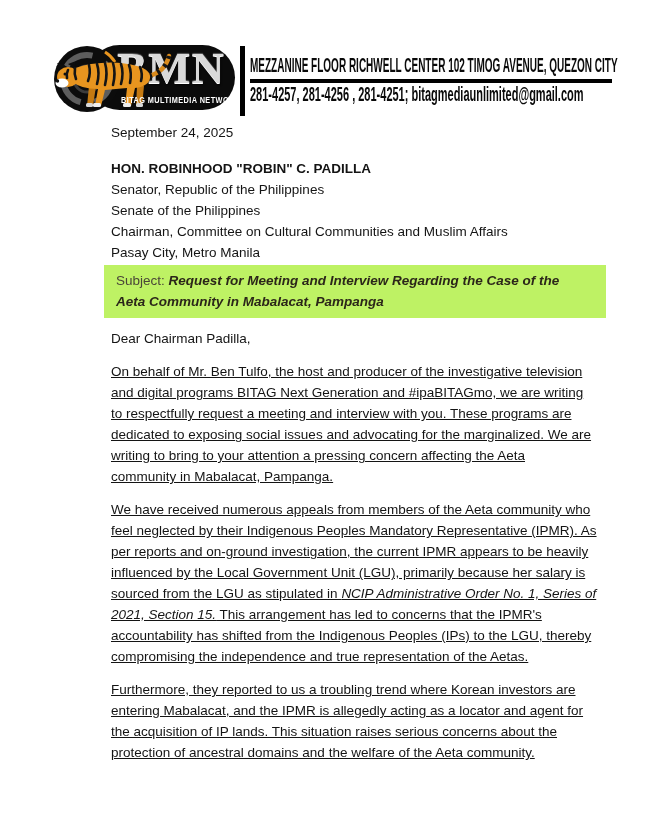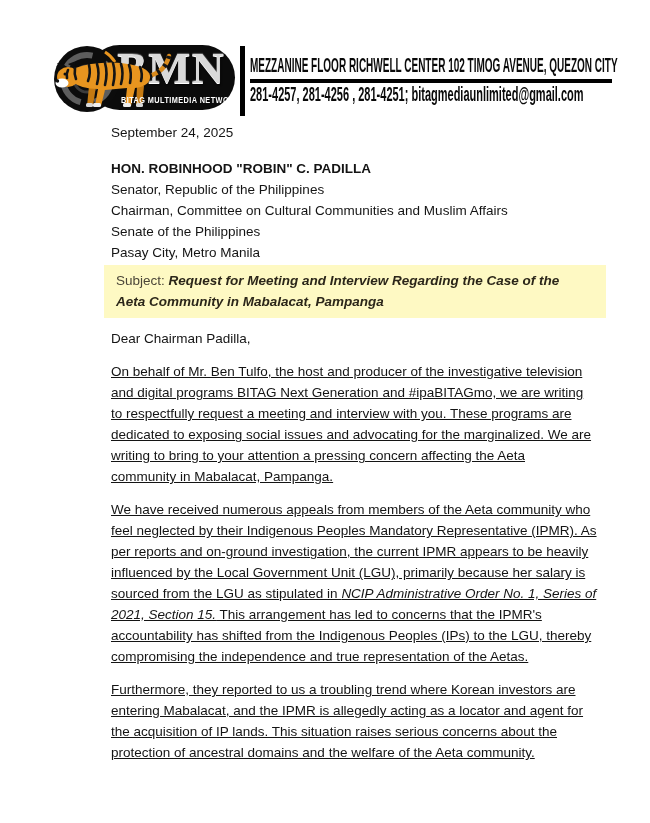--- a/index.html
+++ b/index.html
@@ -49,21 +49,21 @@
   }
 
   
   .content{position:absolute;top:114px;left:75px;width:532px;margin-left:36px;}
   .prose{white-space:pre-line;font-size:13.5px;line-height:21px;margin:0;}
   .date{margin-top:8px;}
   .recipient{margin-top:15px;}
   .recipient-name{font-weight:bold;}
   .subject-box{
     margin-top:2px;margin-left:-7px;width:478px;
-    background:#fef9c3;
+    background:#bef264;
     padding:5px 12px 6px 12px;
     font-size:13.5px;line-height:21px;white-space:pre-line;
   }
   .subject-label{color:#4a4538;}
   .subject-text{font-weight:bold;font-style:italic;color:#2b2619;}
   .salutation{margin-top:10px;}
   .para{margin-top:12px;text-decoration:underline;}
   .inline-italic{font-style:italic;}
 </style>
 </head>
@@ -126,22 +126,22 @@
         </div>
     </div>
   </header>
 
   <main class="content">
     <p class="prose date">September 24, 2025</p>
 
     <div class="recipient">
       <p class="prose recipient-name">HON. ROBINHOOD "ROBIN" C. PADILLA</p>
       <p class="prose">Senator, Republic of the Philippines</p>
+      <p class="prose">Senate of the Philippines</p>
       <p class="prose">Chairman, Committee on Cultural Communities and Muslim Affairs</p>
-      <p class="prose">Senate of the Philippines</p>
       <p class="prose">Pasay City, Metro Manila</p>
     </div>
 
     <div class="subject-box"><span class="subject-label">Subject: </span><span class="subject-text">Request for Meeting and Interview Regarding the Case of the
 Aeta Community in Mabalacat, Pampanga</span></div>
 
     <p class="prose salutation">Dear Chairman Padilla,</p>
 
     <p class="prose para">On behalf of Mr. Ben Tulfo, the host and producer of the investigative television
 and digital programs BITAG Next Generation and #ipaBITAGmo, we are writing

